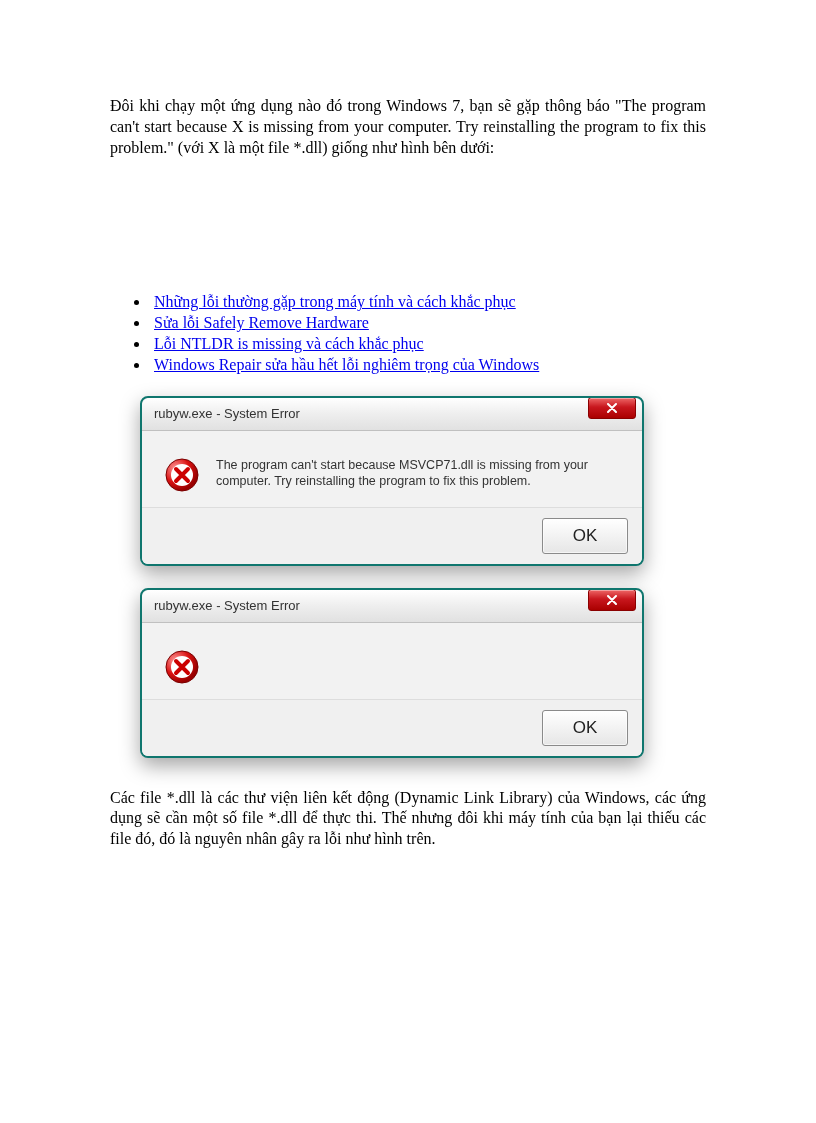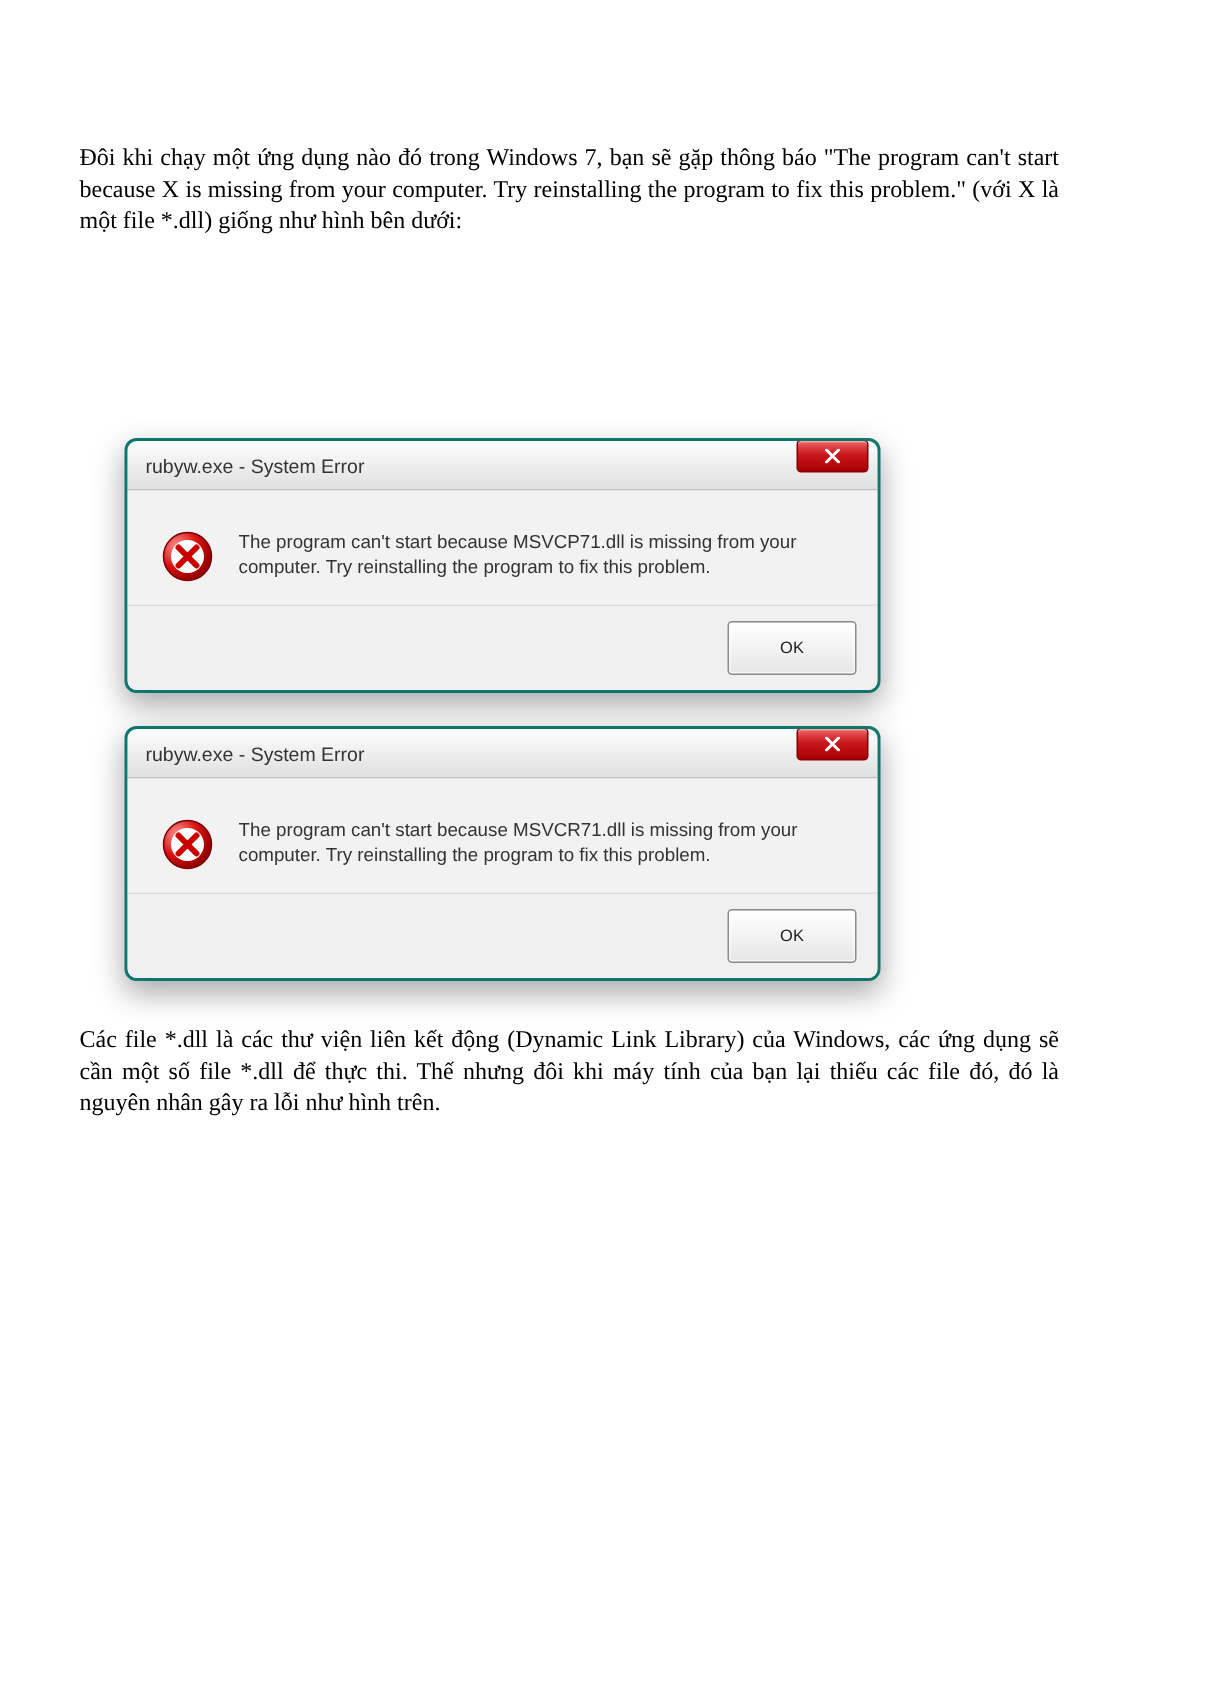--- a/index.html
+++ b/index.html
@@ -5,21 +5,21 @@
   html, body {
     margin: 0;
     padding: 0;
     width: 816px;
     background: #fff;
     font-family: "Times New Roman", Times, serif;
     font-size: 16px;
     color: #000;
   }
   .page {
-    padding: 96px 110px 40px 53px;
+    padding: 96px 110px 40px 110px;
     width: 816px;
     box-sizing: border-box;
   }
   .para {
     margin: 0 0 14px 0;
     line-height: 1.3;
     text-align: justify;
   }
   .spacer-big {
     height: 120px;
@@ -110,39 +110,45 @@
   .dialog-footer {
     border-top:1px solid #ddd;
     background:#f0f0f0;
     padding: 10px 14px;
     display:flex;
     justify-content:flex-end;
   }
   .ok-btn {
     min-width:86px;
     height:36px;
-    font-size:11px;
+    font-size:17px;
     font-family: "Segoe UI", Tahoma, sans-serif;
     background: linear-gradient(to bottom, #ffffff, #e6e6e6);
     border:1px solid #8a8a8a;
     border-radius:3px;
     box-shadow: inset 0 0 0 1px rgba(255,255,255,0.6);
     color:#222;
     cursor:default;
   }
 </style>
 </head>
 <body>
 
 <div class="page">
 
   <p class="para">Đôi khi chạy một ứng dụng nào đó trong Windows 7, bạn sẽ gặp thông báo "The program can't start because X is missing from your computer. Try reinstalling the program to fix this problem." (với X là một file *.dll) giống như hình bên dưới:</p>
 
   <div class="spacer-big"></div>
 
+  <ul class="links">
+    <li><a href="#">Những lỗi thường gặp trong máy tính và cách khắc phục</a></li>
+    <li><a href="#">Sửa lỗi Safely Remove Hardware</a></li>
+    <li><a href="#">Lỗi NTLDR is missing và cách khắc phục</a></li>
+    <li><a href="#">Windows Repair sửa hầu hết lỗi nghiêm trọng của Windows</a></li>
+  </ul>
 
   <div class="dialog-stack">
 
     <div class="dialog">
       <div class="dialog-title">
         <span class="title-text">rubyw.exe - System Error</span>
         <div class="close-btn">
           <svg width="10" height="10" viewBox="0 0 10 10">
             <path d="M1 1 L9 9 M9 1 L1 9" stroke="#fff" stroke-width="2" stroke-linecap="round"></path>
           </svg>
@@ -187,21 +193,20 @@
                 <stop offset="0%" stop-color="#ff9a9a"></stop>
                 <stop offset="60%" stop-color="#d91212"></stop>
                 <stop offset="100%" stop-color="#990000"></stop>
               </radialGradient>
             </defs>
             <circle cx="18" cy="18" r="16" fill="url(#rg2)" stroke="#7a0000" stroke-width="1"></circle>
             <circle cx="18" cy="18" r="11" fill="#fff"></circle>
             <path d="M12 12 L24 24 M24 12 L12 24" stroke="#cc0000" stroke-width="4" stroke-linecap="round"></path>
           </svg>
         </div>
-        <div class="msg">The program can't start because MSVCR71.dll is missing from your computer. Try reinstalling the program to fix this problem.</div>
       </div>
       <div class="dialog-footer">
         <button class="ok-btn">OK</button>
       </div>
     </div>
 
   </div>
 
   <p class="para">Các file *.dll là các thư viện liên kết động (Dynamic Link Library) của Windows, các ứng dụng sẽ cần một số file *.dll để thực thi. Thế nhưng đôi khi máy tính của bạn lại thiếu các file đó, đó là nguyên nhân gây ra lỗi như hình trên.</p>
 

